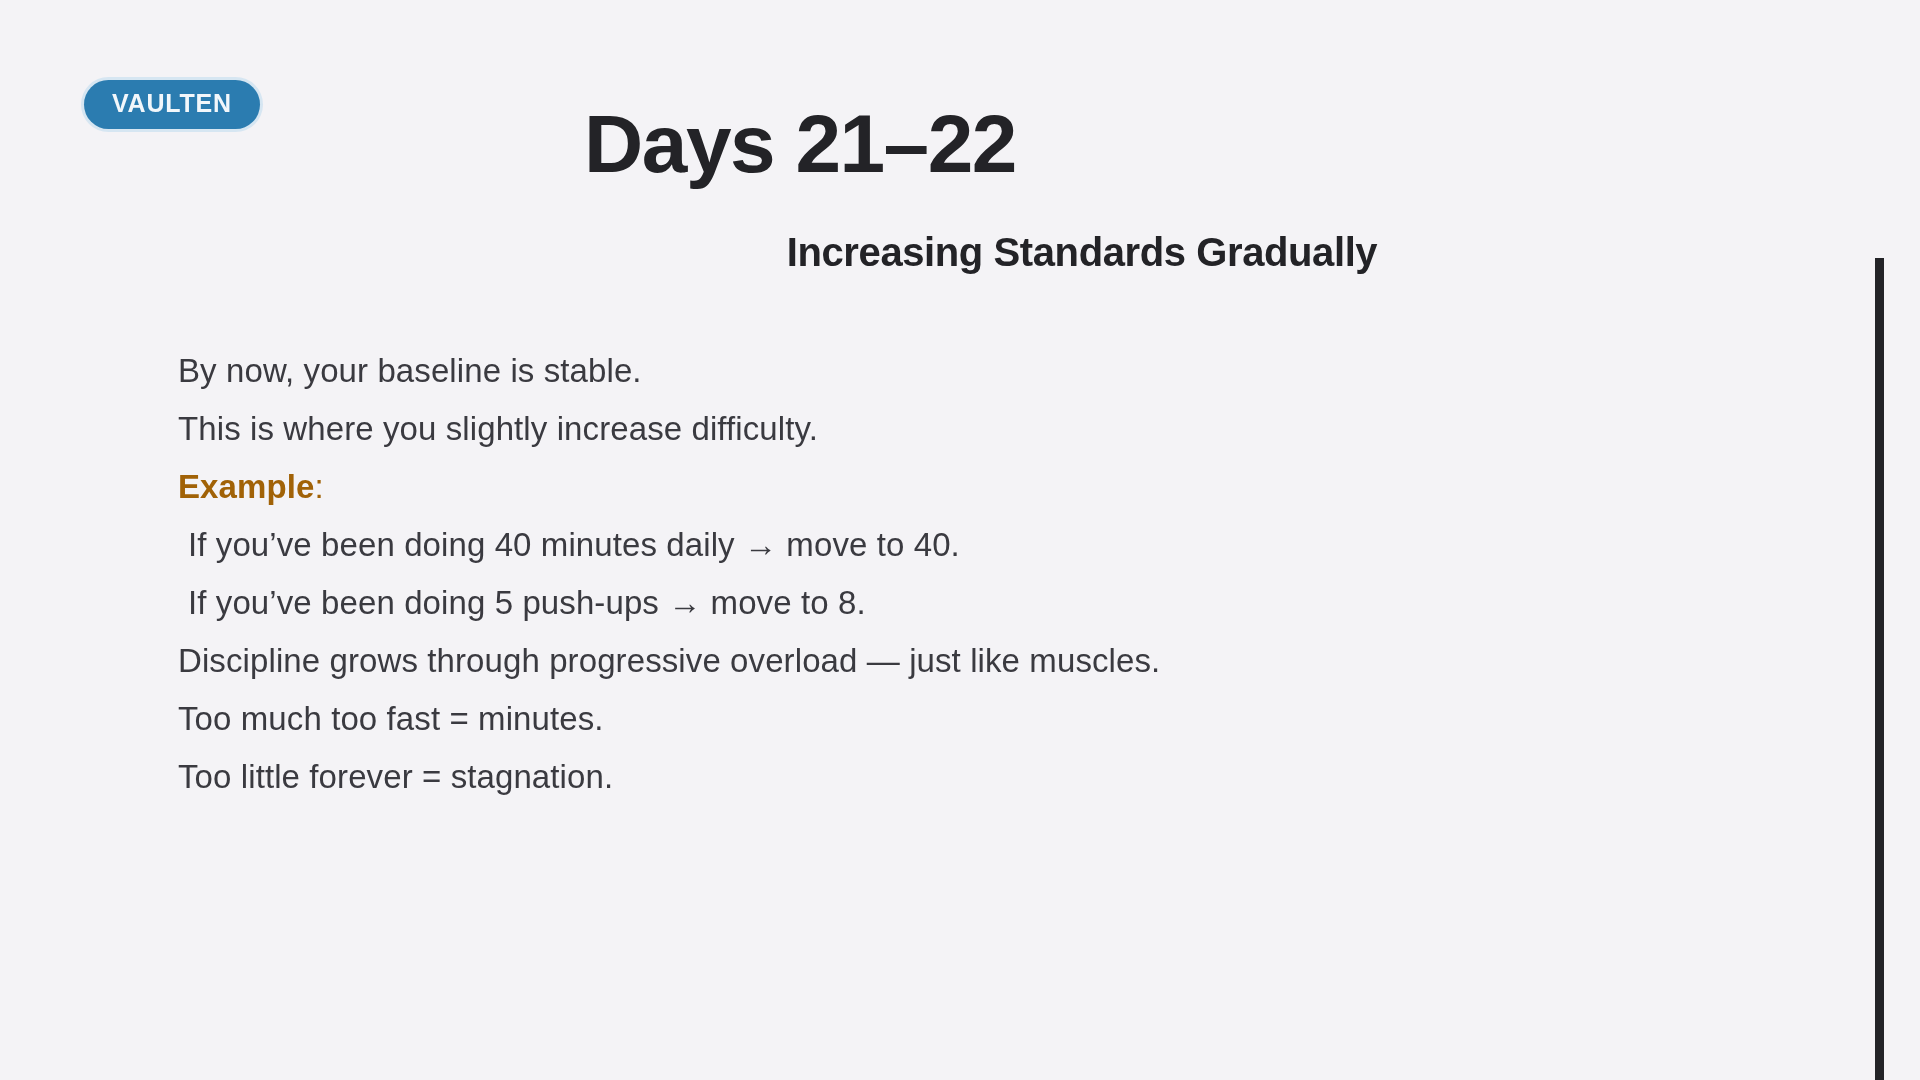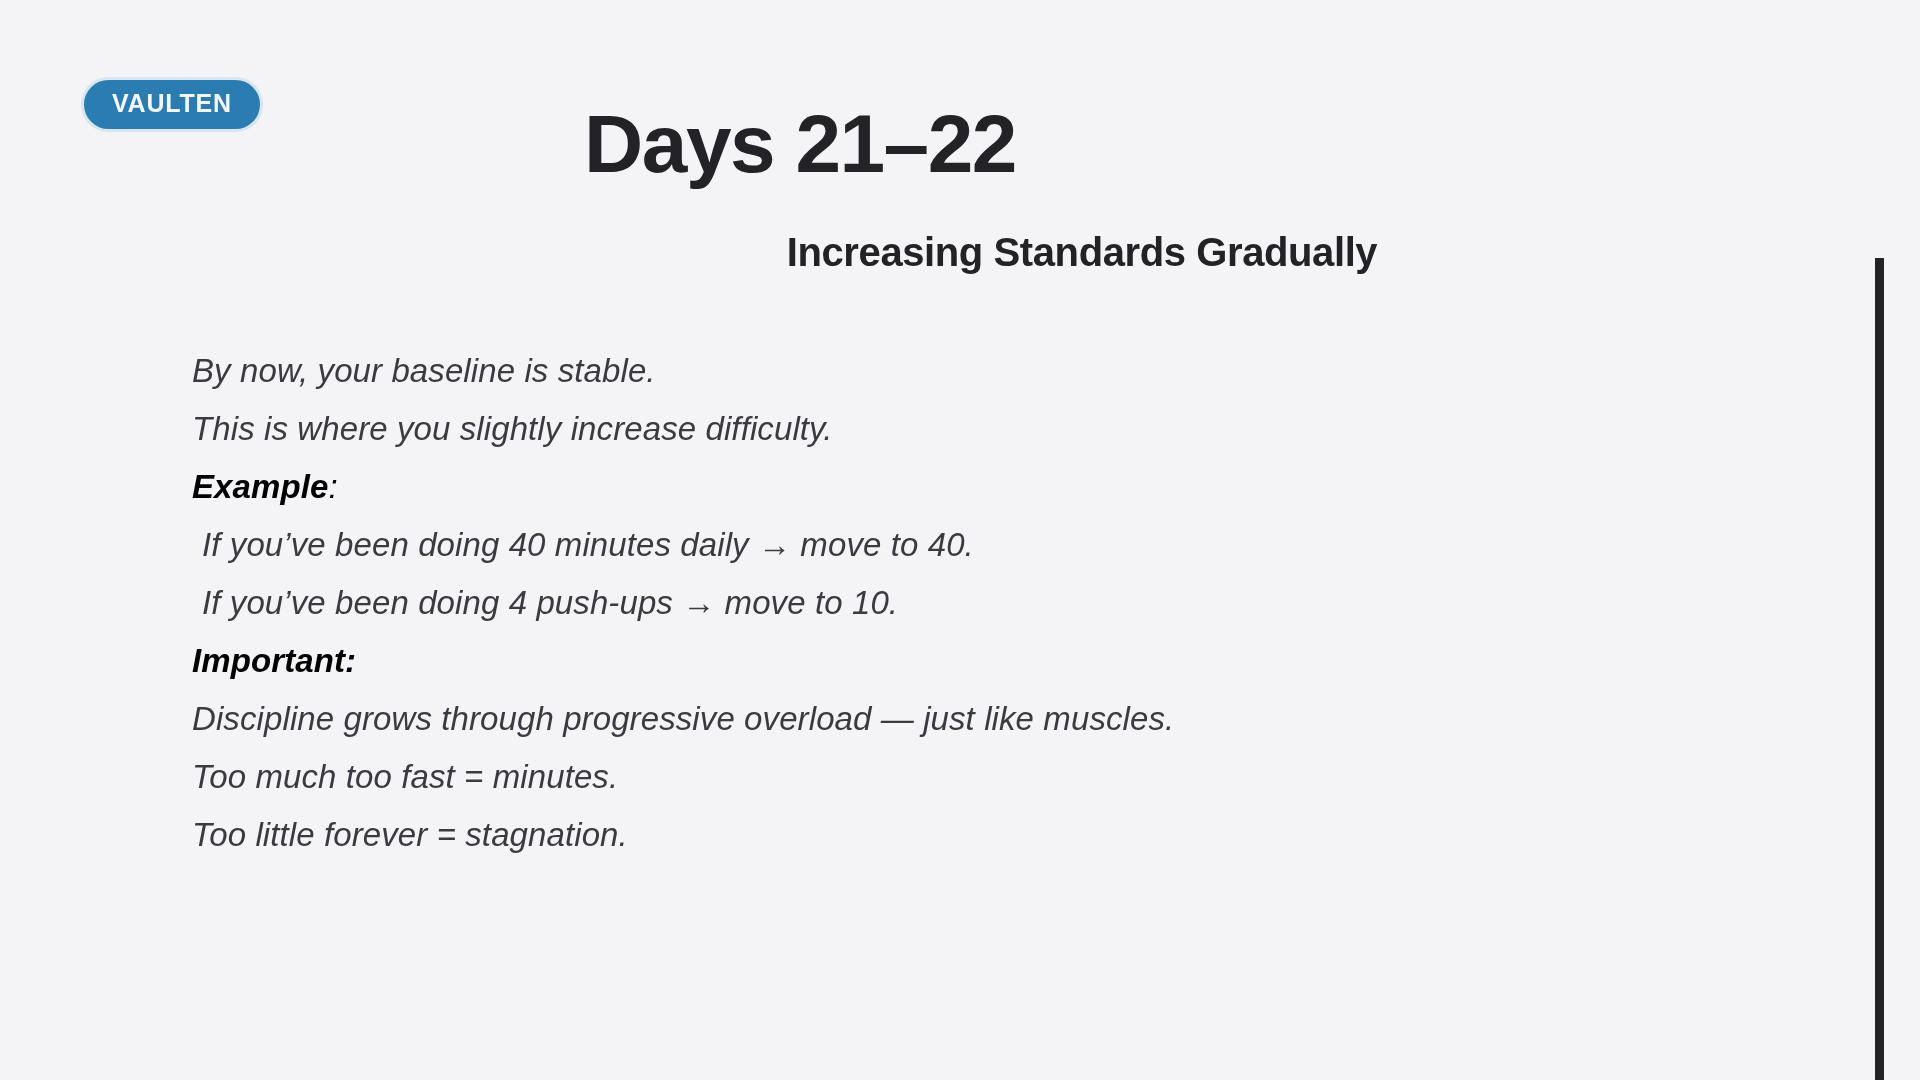--- a/index.html
+++ b/index.html
@@ -67,38 +67,37 @@
     letter-spacing: -0.4px;
     color: #232327;
     line-height: 1.1;
     transform: translateX(122px);
     white-space: nowrap;
   }
 
   
   .body-block {
     position: absolute;
-    left: 192px;
+    left: 178px;
     top: 342px;
     width: 1600px;
-    font-style: italic;
   }
 
   .line {
     font-size: 33px;
     font-weight: 300;
     color: #3a3a40;
     line-height: 58px;
     letter-spacing: 0.1px;
     white-space: nowrap;
   }
 
   .line.bold {
     font-weight: bold;
-    color: #000000;
+    color: #a16207;
   }
 
   .line.bold .punct {
     font-weight: 400;
   }
 
   .line.indent {
     padding-left: 10px;
   }
 
@@ -131,22 +130,21 @@
 
   <div class="title">Days 21–22</div>
 
   <div class="subtitle">Increasing Standards Gradually</div>
 
   <div class="body-block">
     <div class="line">By now, your baseline is stable.</div>
     <div class="line">This is where you slightly increase difficulty.</div>
     <div class="line bold"><span>Example</span><span class="punct">:</span></div>
     <div class="line indent"> If you’ve been doing 40 minutes daily → move to 40.</div>
-    <div class="line indent"> If you’ve been doing 4 push-ups → move to 10.</div>
-    <div class="line bold">Important:</div>
+    <div class="line indent"> If you’ve been doing 5 push-ups → move to 8.</div>
     <div class="line">Discipline grows through progressive overload — just like muscles.</div>
     <div class="line">Too much too fast = minutes.</div>
     <div class="line">Too little forever = stagnation.</div>
   </div>
 
   <div class="scrollbar-track"></div>
   <div class="scrollbar-thumb"></div>
 
 </div>
 

